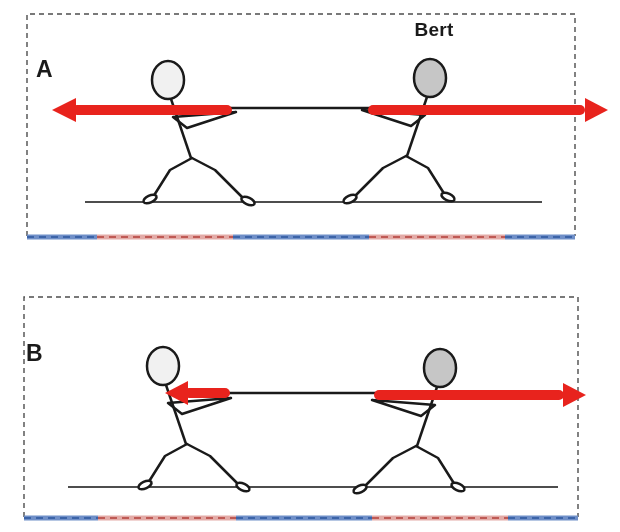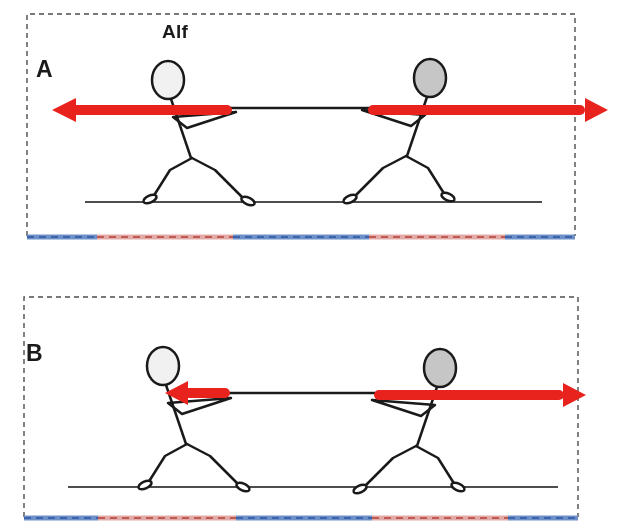--- a/index.html
+++ b/index.html
@@ -114,16 +114,16 @@
         <polygon points="165,393 188,381 188,405" fill="#e8231d"></polygon>
       </g>
       <g>
         <rect x="374" y="390" width="190" height="10" rx="5" fill="#e8231d"></rect>
         <polygon points="586,395 563,383 563,407" fill="#e8231d"></polygon>
       </g>
     </g>
   </svg>
 
   <div class="label panel-letter" style="left:36px; top:56px;">A</div>
-  <div class="label name-label" style="left:130px; top:21px;">Alf</div>
+  <div class="label name-label" style="left:389px; top:19px;">Bert</div>
 
   <div class="label panel-letter" style="left:26px; top:340px;">B</div>
 </div>
 
 </body></html>

